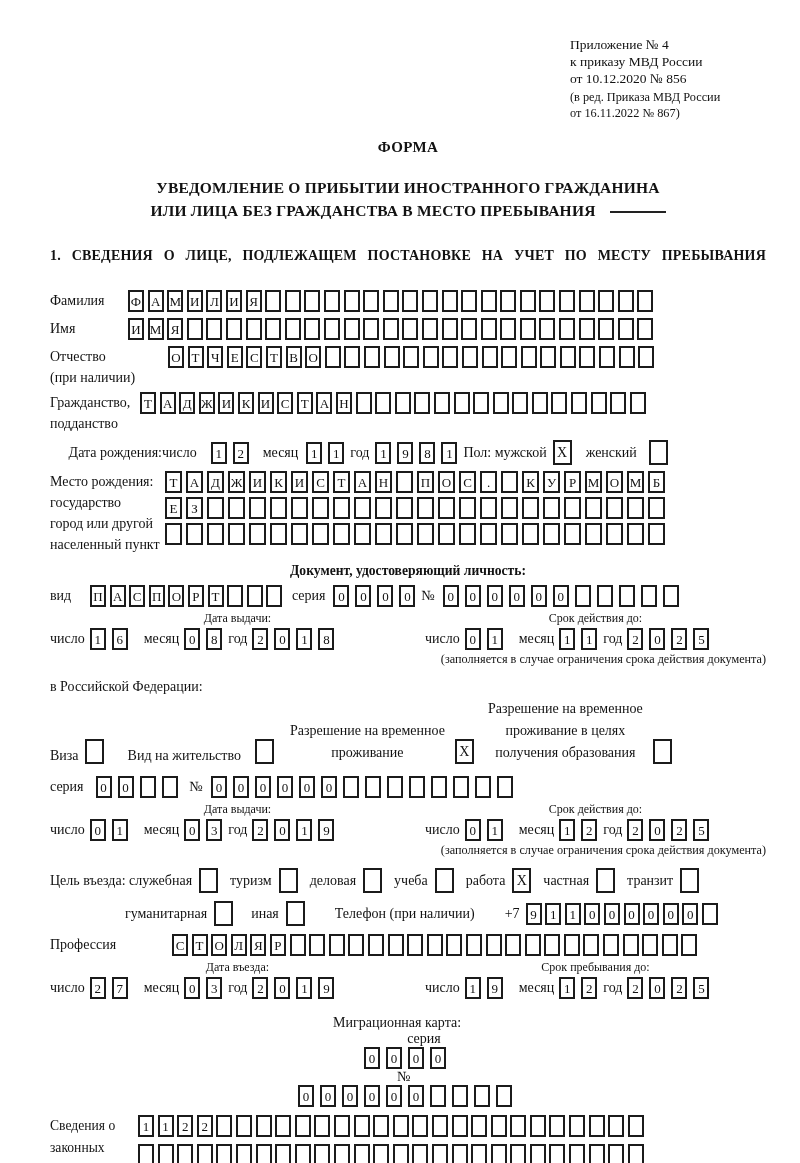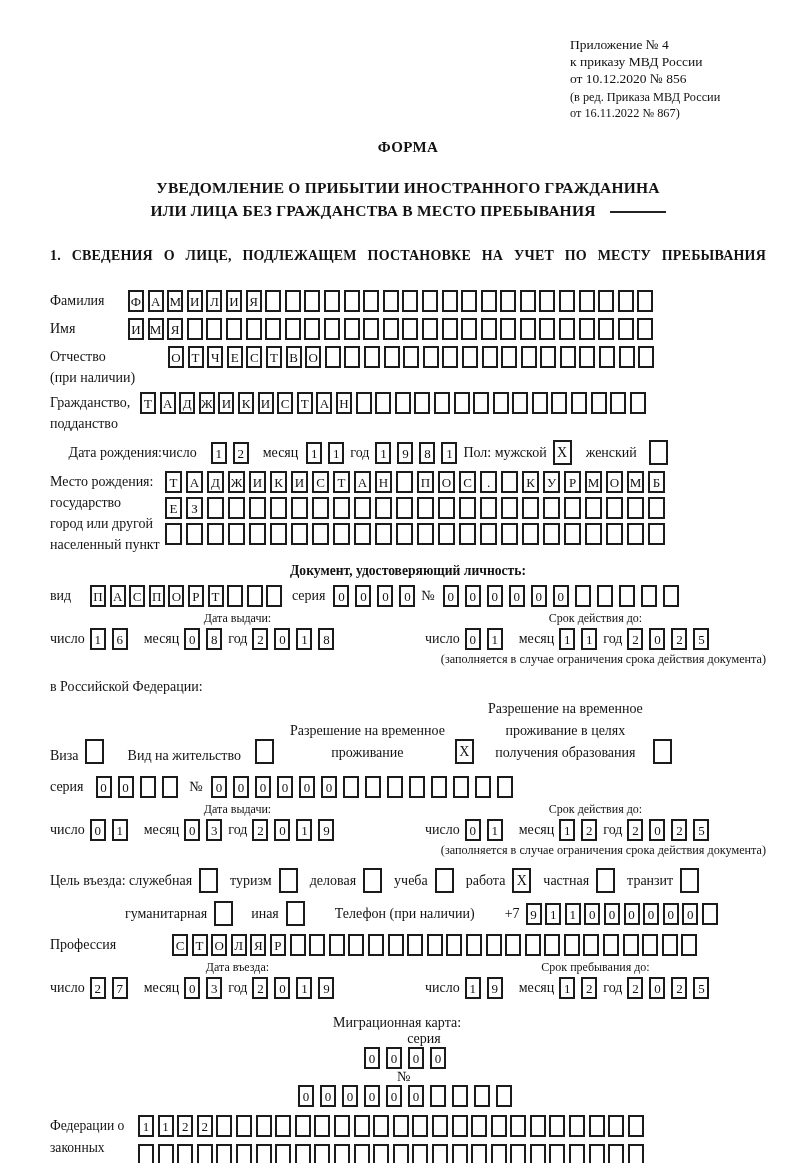--- a/index.html
+++ b/index.html
@@ -656,21 +656,21 @@
         <span class="cb">0</span>
         <span class="cb"></span>
         <span class="cb"></span>
         <span class="cb"></span>
         <span class="cb"></span>
       </span>
   </div>
 
   <div class="reps">
     <span class="lines w88">
-      <span>Федерации о</span><br>
+      <span>Сведения о</span><br>
       <span>законных</span><br>
       <span>представителях</span><br>
       <span>(родителях,</span><br>
       <span>усыновителях,</span><br>
       
     </span>
     <span class="rows">
       <span class="boxrow">
           <span class="cb">1</span>
           <span class="cb">1</span>

